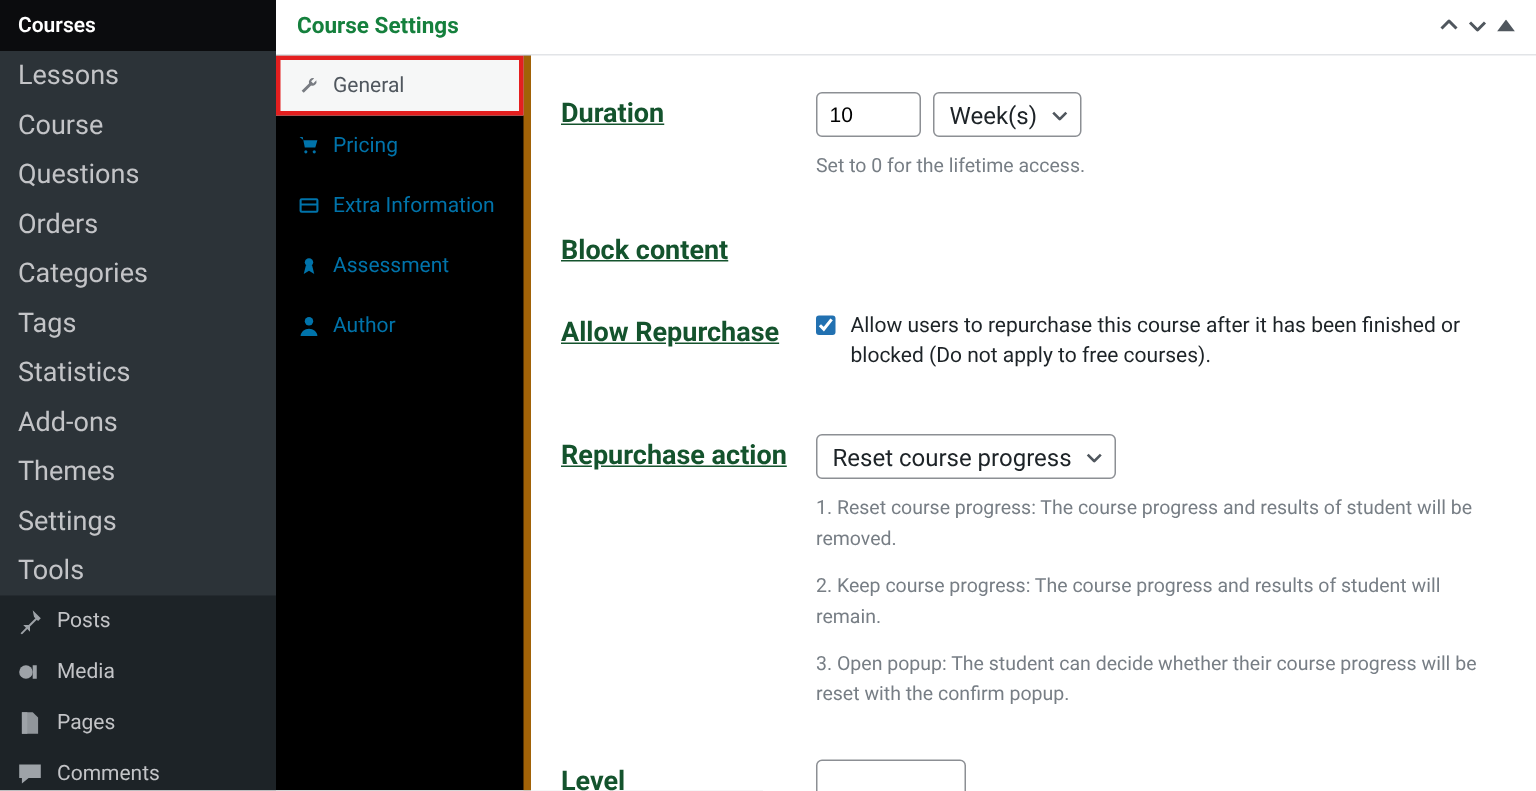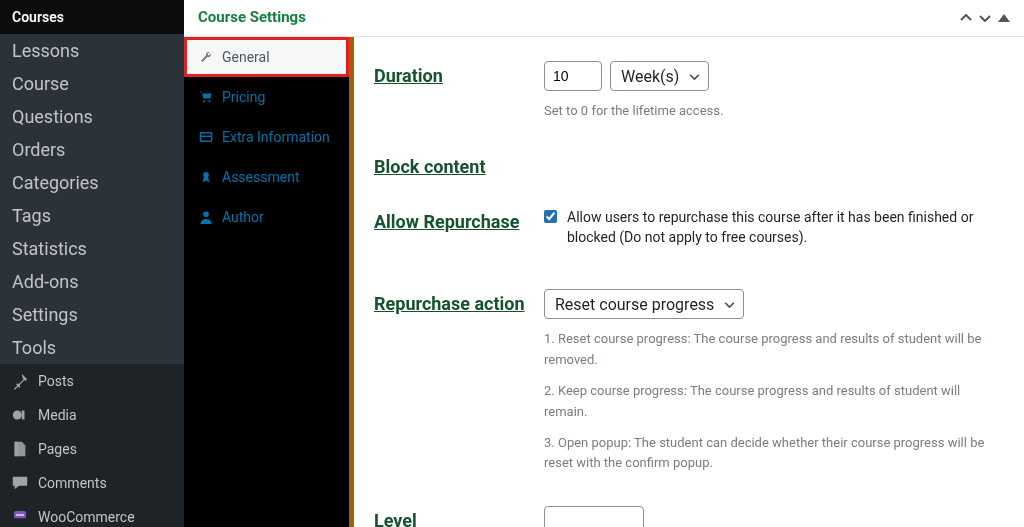--- a/index.html
+++ b/index.html
@@ -57,20 +57,21 @@
     <div class="submenu-root">Courses</div>
     <div class="submenu">
       <div class="sub-item">Lessons</div>
       <div class="sub-item">Course</div>
       <div class="sub-item">Questions</div>
       <div class="sub-item">Orders</div>
       <div class="sub-item">Categories</div>
       <div class="sub-item">Tags</div>
       <div class="sub-item">Statistics</div>
       <div class="sub-item">Add-ons</div>
+      <div class="sub-item">Themes</div>
       <div class="sub-item">Settings</div>
       <div class="sub-item">Tools</div>
     </div>
     <div class="group-sep"></div>
     <div class="menu-item">
       <span class="mi-icon">
         <svg viewBox="0 0 20 20" width="18" height="18" fill="currentColor">
             <path d="M12 2l6 6-2 2-1-1-5 5v4l-2-2-4 4-1-1 4-4-2-2h4l5-5-1-1z"></path>
           </svg>
       </span>
@@ -193,21 +194,21 @@
           <span>Author</span>
         </div>
       </div>
 
       <div class="form-area">
 
         <div class="row">
           <div class="label">Duration</div>
           <div class="ctrl">
             <div class="dur-wrap">
-              <input type="text" style="width: 58px;" value="10">
+              <input type="text" style="width: 70px;" value="10">
               <div class="select">
                 <span>Week(s)</span>
                 <span class="chev">
                   <svg viewBox="0 0 12 8" width="11" height="7" fill="none" stroke="#50575e" stroke-width="2">
                       <path d="M1 2l5 5 5-5"></path>
                     </svg>
                 </span>
               </div>
             </div>
             <div class="hint">Set to 0 for the lifetime access.</div>

